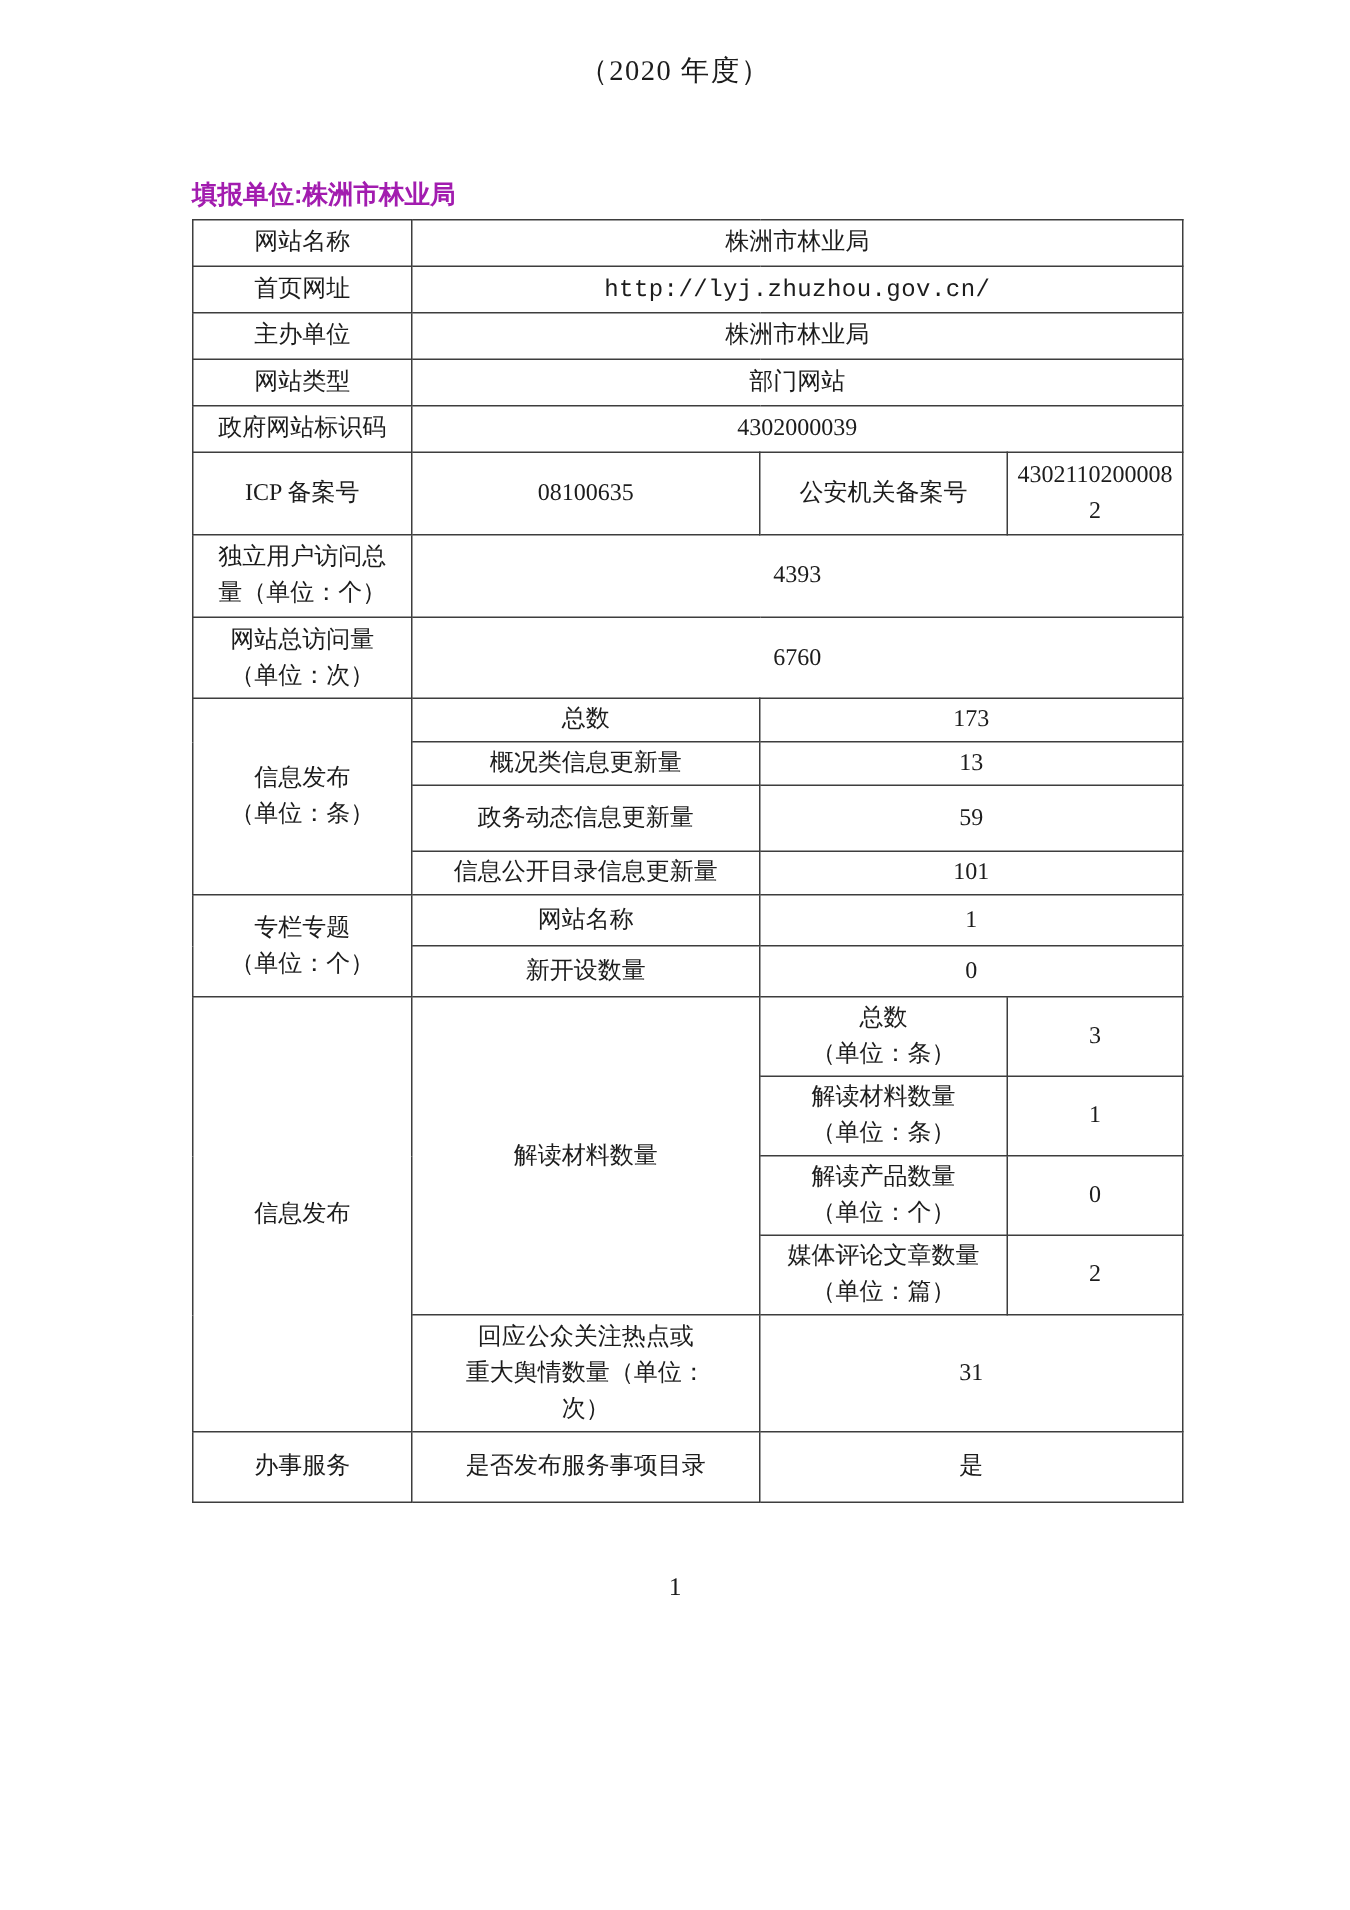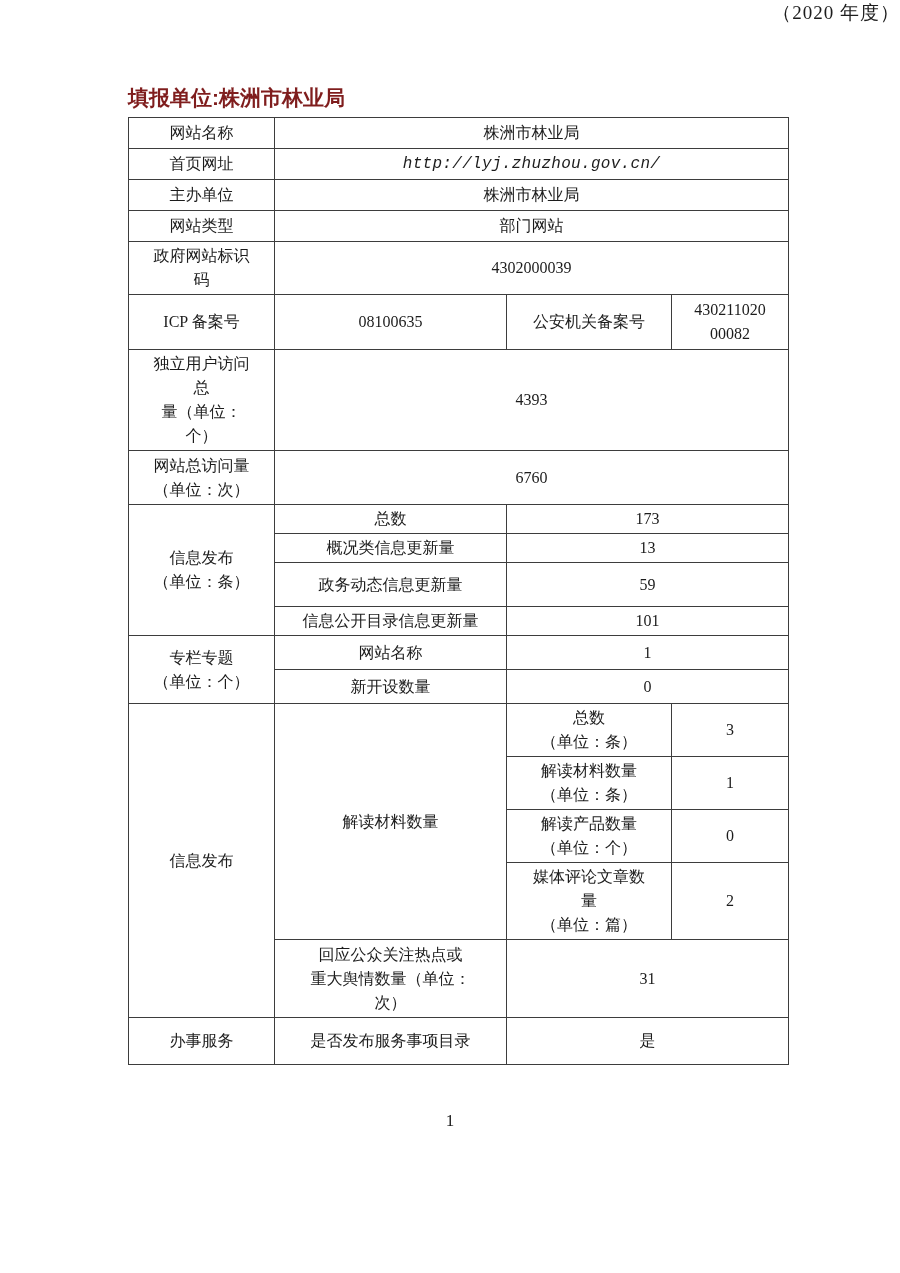--- a/index.html
+++ b/index.html
@@ -12,50 +12,51 @@
   .page { position:relative; width:900px; height:1273px; overflow:hidden; background:#ffffff; }
 
   .doc-title {
     padding-top:116px;
     text-align:center;
     font-family:"Liberation Sans","DejaVu Sans",sans-serif;
     font-size:32px; font-weight:700; letter-spacing:3px;
     color:#0d0d0d;
   }
   .doc-subtitle {
-    text-align:right;
+    margin-top:34px;
+    text-align:center;
     font-size:19px; letter-spacing:1px;
     color:#1c1c1c;
   }
   .reporting-unit {
     margin:58px 0 5px 128px;
     font-family:"Liberation Sans","DejaVu Sans",sans-serif;
-    font-size:21px; font-weight:700; color:#7f1d1d;
+    font-size:17px; font-weight:700; color:#a21caf;
   }
 
   table.report {
     margin-left:128px;
     width:660px;
     border-collapse:collapse;
     table-layout:fixed;
   }
   table.report td {
     border:1px solid #3d3d3d;
     font-size:16px;
     line-height:1.5;
     text-align:center;
     vertical-align:middle;
-    padding:2px 22px;
+    padding:2px 6px;
     color:#1c1c1c;
     overflow:hidden;
   }
   td.lbl { white-space:pre-line; }
   td.url {
     font-family:"Liberation Mono","DejaVu Sans Mono",monospace;
-    font-size:15px; letter-spacing:0.3px;font-style:italic;
+    font-size:15px; letter-spacing:0.3px;
   }
   td.break { word-break:break-all; padding:2px 13px; }
   td.vbottom { vertical-align:bottom; padding-bottom:3px; }
   td.vtop { vertical-align:top; padding-top:6px; }
 
   .page-number {
     margin-top:46px;
     text-align:center;
     font-size:17px;
     color:#1c1c1c;

